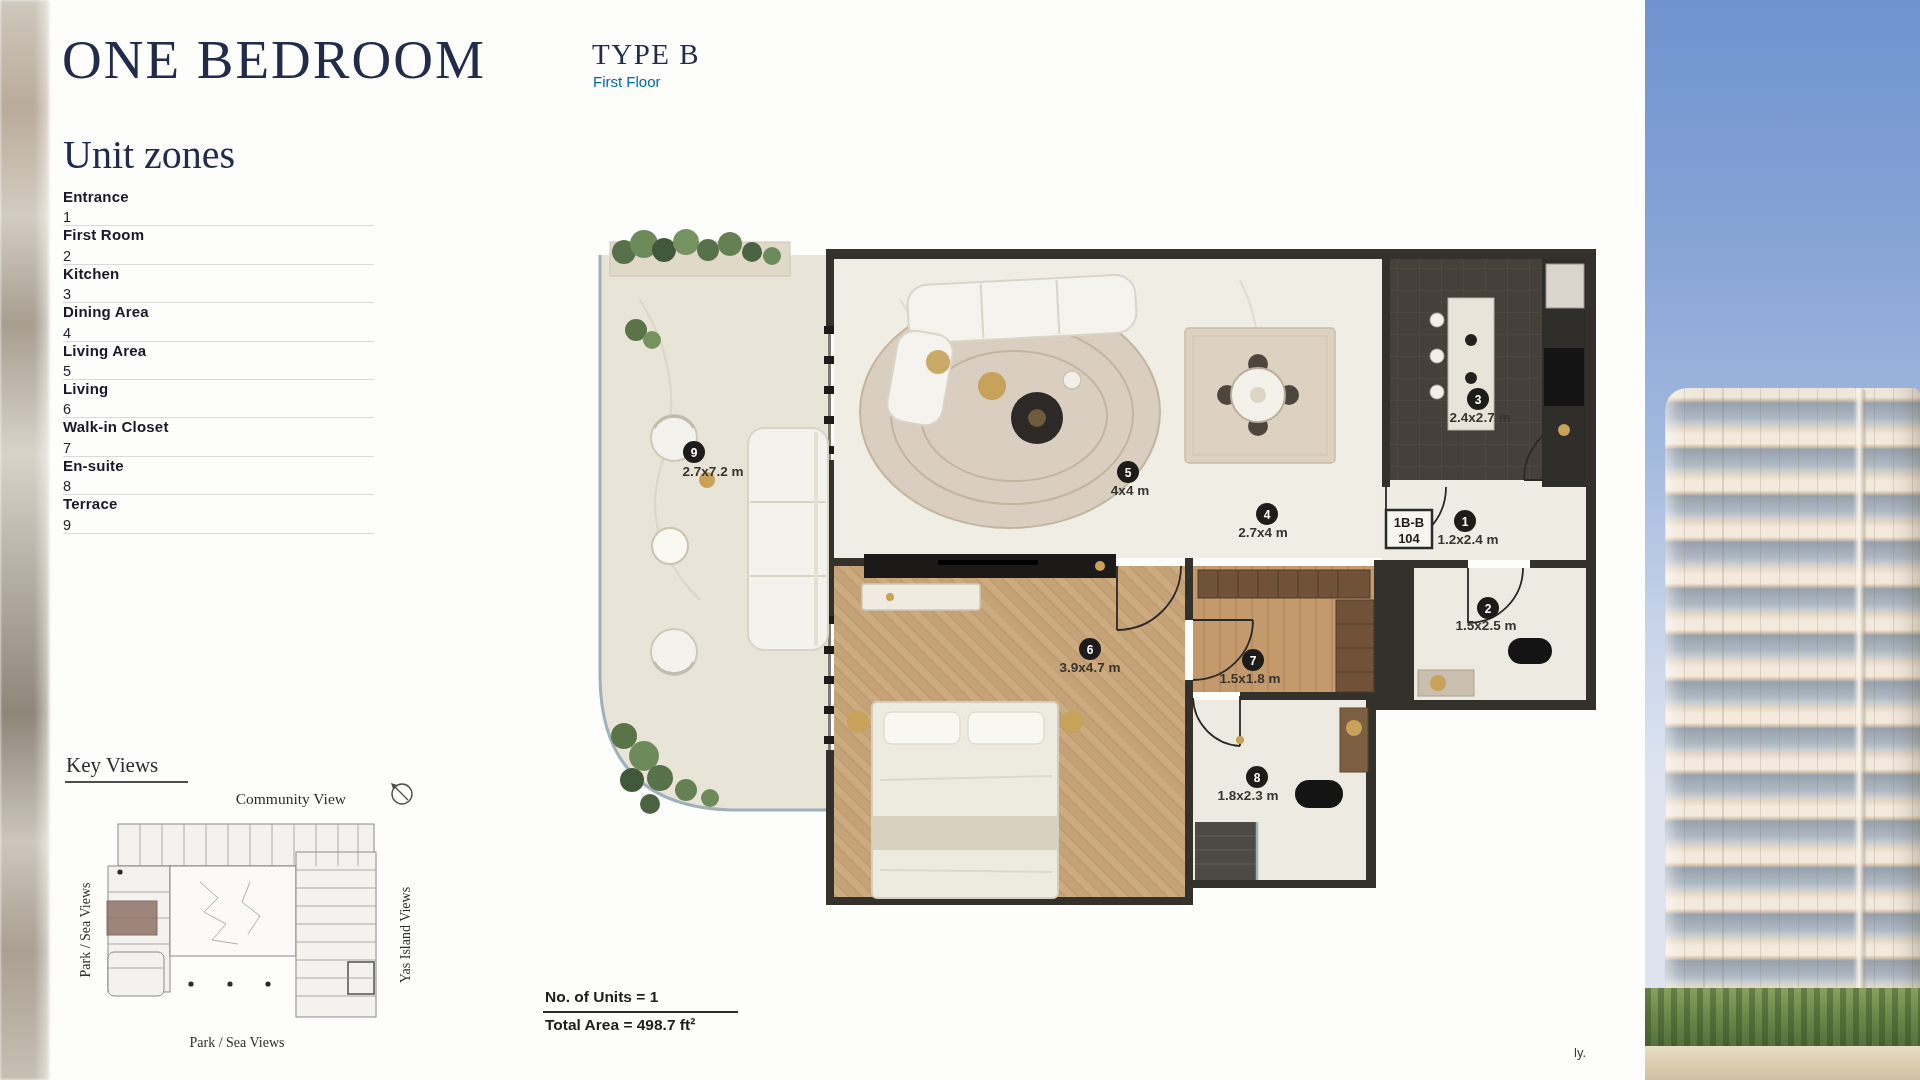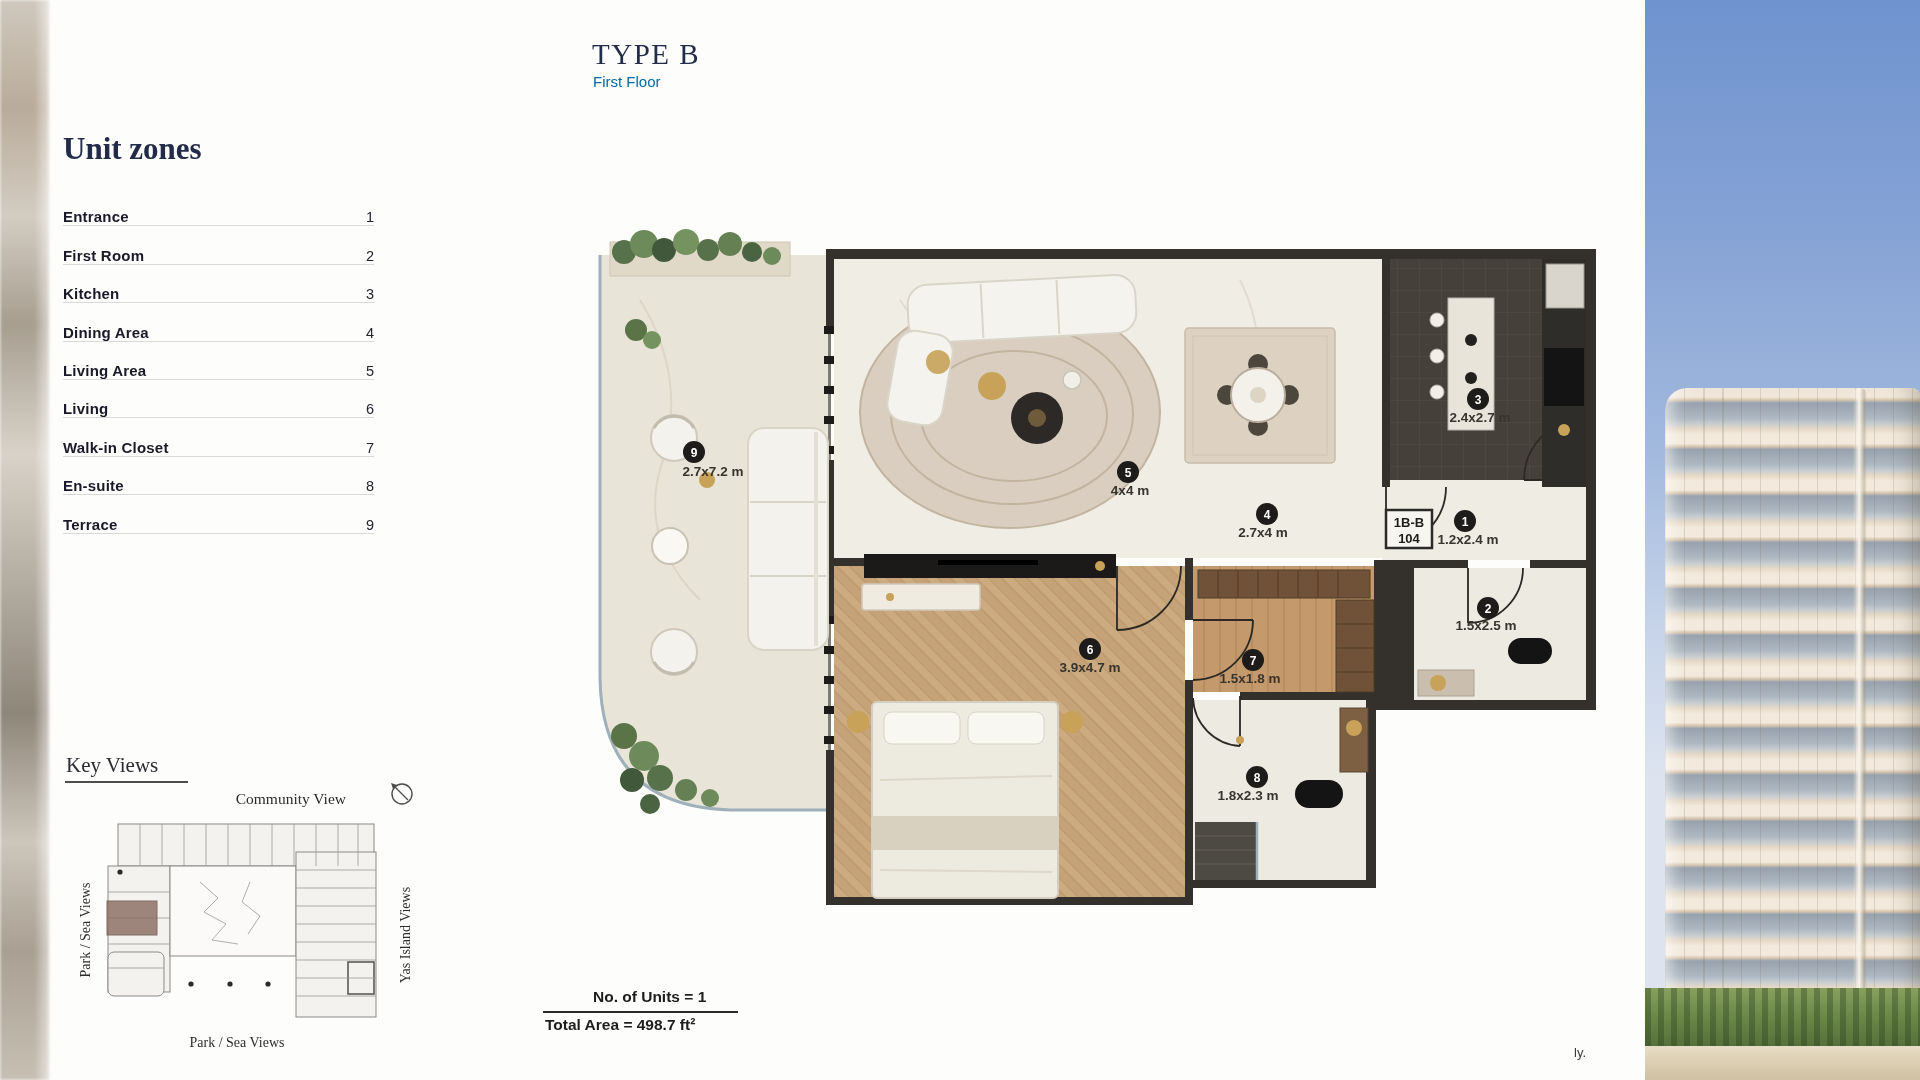--- a/index.html
+++ b/index.html
@@ -15,24 +15,24 @@
                       #b3aca0 54%,#8f867a 66%,#cdc6bb 78%,#a99f92 88%,#c7bfb3 100%);
     filter:blur(1.5px);}
 
   
   #main-title{position:absolute;left:62px;top:28px;font-size:55px;letter-spacing:2px;
     color:#222b49;font-weight:400;}
   #type-label{position:absolute;left:592px;top:38px;font-size:29px;letter-spacing:1.5px;color:#232c49;}
   #floor-label{position:absolute;left:593px;top:73px;font-size:15px;color:#0369a1;}
 
   
-  #zones-heading{position:absolute;left:63px;top:131px;font-size:31px;color:#222b49;font-weight:bold;}
+  #zones-heading{position:absolute;left:63px;top:131px;font-size:40px;color:#222b49;}
   #zones-list{position:absolute;left:63px;top:188px;width:311px;}
-  .zone-row{height:37.4px;display:flex;align-items:flex-end;justify-content:space-between;
-    border-bottom:1px solid #d9d9d9;}
+  .zone-row{height:37.4px;display:flex;align-items:flex-start;justify-content:space-between;
+    border-bottom:1px solid #d9d9d9;flex-direction:column;}
   .zone-label{font-size:15px;font-weight:700;color:#191927;letter-spacing:.2px;}
   .zone-num{font-size:14.5px;color:#23232e;}
 
   
   #keyplan-heading{position:absolute;left:66px;top:753px;font-size:21px;color:#2b2b33;}
   #keyplan-underline{position:absolute;left:65px;top:781px;width:123px;height:2px;background:#4c4c4c;}
   #keyplan-top-label{position:absolute;left:146px;top:790px;width:200px;text-align:right;
     font-size:15.5px;color:#2b2b2b;}
   #keyplan-map{position:absolute;left:100px;top:812px;}
   .vlabel{position:absolute;width:140px;height:20px;text-align:center;font-size:14px;color:#2e2e2e;
@@ -40,21 +40,21 @@
   #keyplan-left-label{left:18px;top:920px;}
   #keyplan-right-label{left:338px;top:925px;}
   #keyplan-bottom-label{position:absolute;left:137px;top:1035px;width:200px;text-align:center;
     font-size:14px;color:#2e2e2e;}
   #compass{position:absolute;left:388px;top:780px;}
 
   
   #plan-wrap{position:absolute;left:540px;top:180px;width:1060px;height:735px;}
 
   
-  #summary-units{position:absolute;left:545px;top:988px;font-size:15.5px;font-weight:700;color:#1d1d1d;margin-left:48px;}
+  #summary-units{position:absolute;left:545px;top:988px;font-size:15.5px;font-weight:700;color:#1d1d1d;}
   #summary-line{position:absolute;left:543px;top:1011px;width:195px;height:2px;background:#2a2a2a;}
   #summary-area{position:absolute;left:545px;top:1016px;font-size:15.5px;font-weight:700;color:#1d1d1d;}
 
   
   #footer-frag{position:absolute;left:1546px;top:1045px;font-size:13px;color:#3a3a3a;margin-left:28px;}
 
   
   #right-photo{position:absolute;left:1645px;top:0;width:275px;height:1080px;
     background:linear-gradient(180deg,#6f93cf 0%,#86a3d5 22%,#a3bade 42%,#c6d3e9 58%,#dde4f0 72%);}
   #tower{position:absolute;left:20px;top:388px;width:255px;height:610px;
@@ -81,20 +81,21 @@
   .badge-num{font-size:12px;font-weight:700;fill:#ffffff;text-anchor:middle;}
   .unit-box-text{font-size:13px;font-weight:700;fill:#1d1d1b;text-anchor:middle;}
 </style>
 </head>
 <body>
 
 <div id="page">
 
   <div id="left-strip"></div>
 
+  <div id="main-title" class="serif">ONE BEDROOM</div>
   <div id="type-label" class="serif">TYPE B</div>
   <div id="floor-label">First Floor</div>
 
   <div id="zones-heading" class="serif">Unit zones</div>
   <div id="zones-list">
     <div class="zone-row">
       <span class="zone-label">Entrance</span>
       <span class="zone-num">1</span>
     </div>
     <div class="zone-row">

